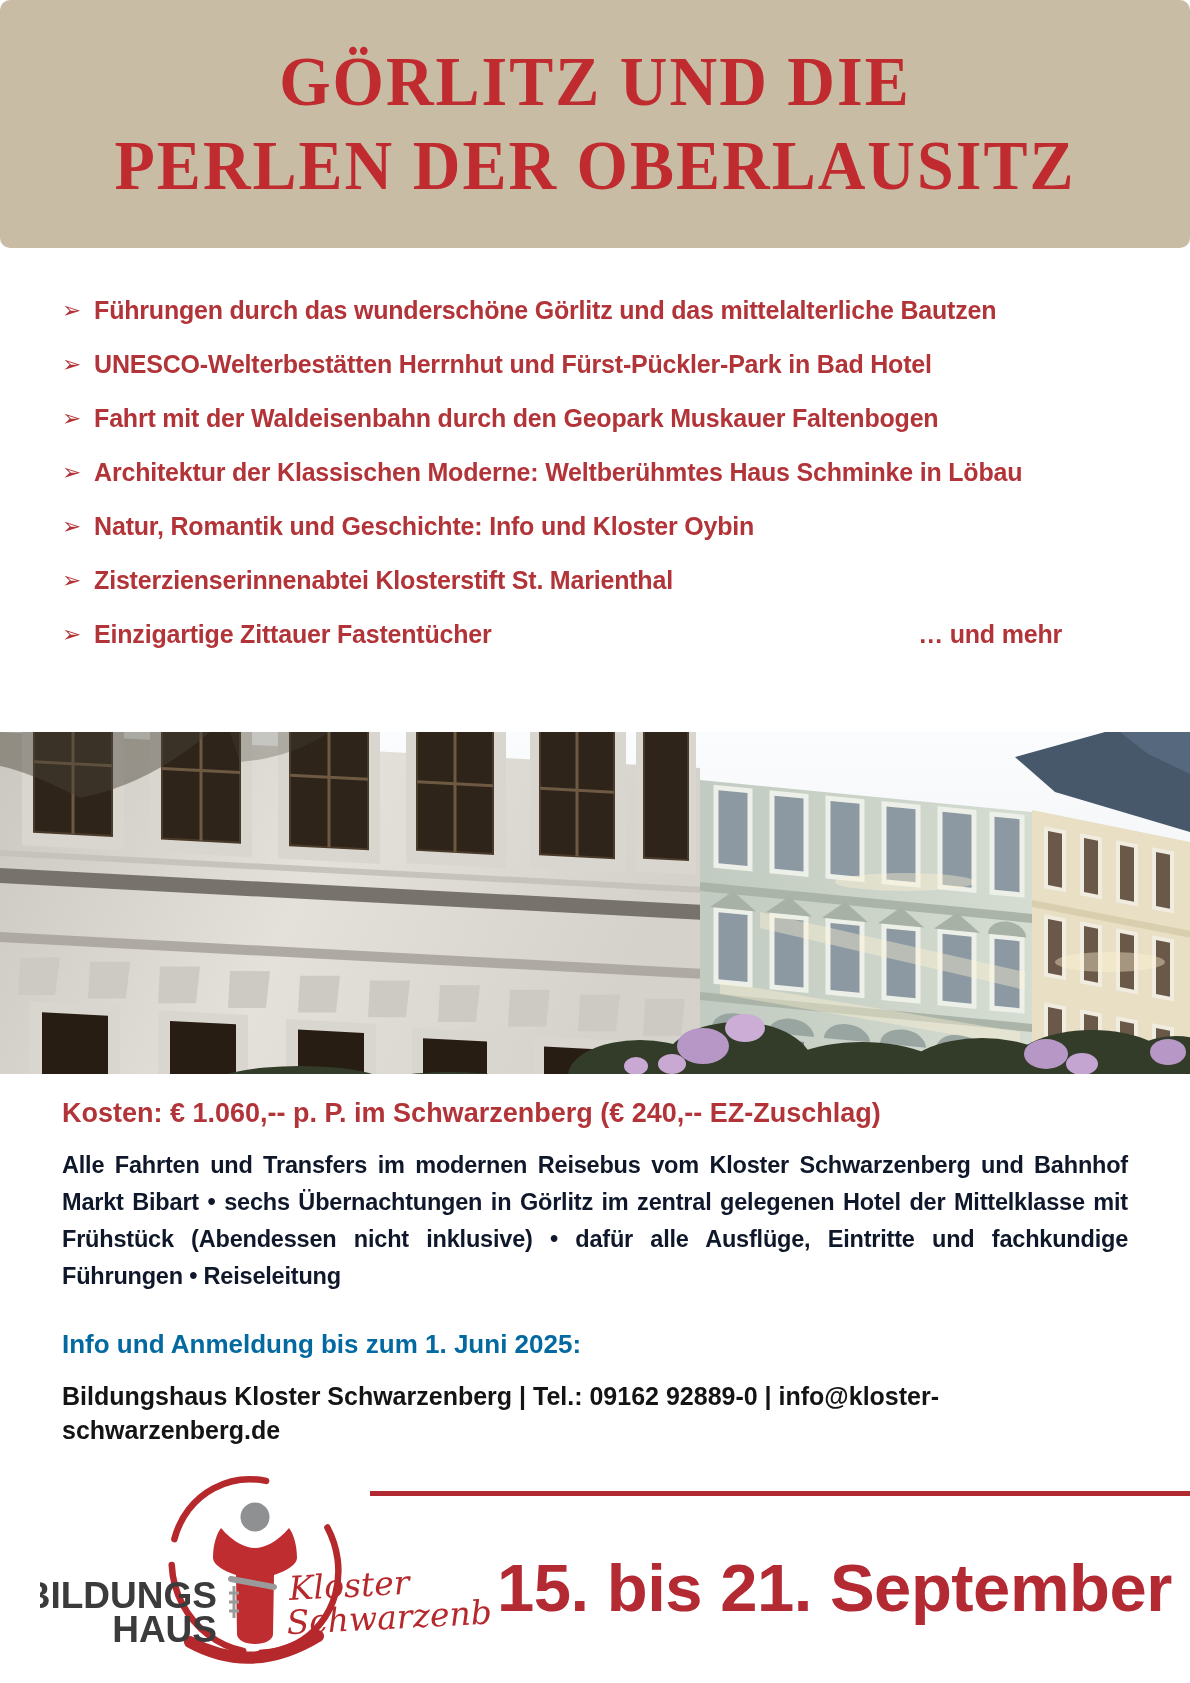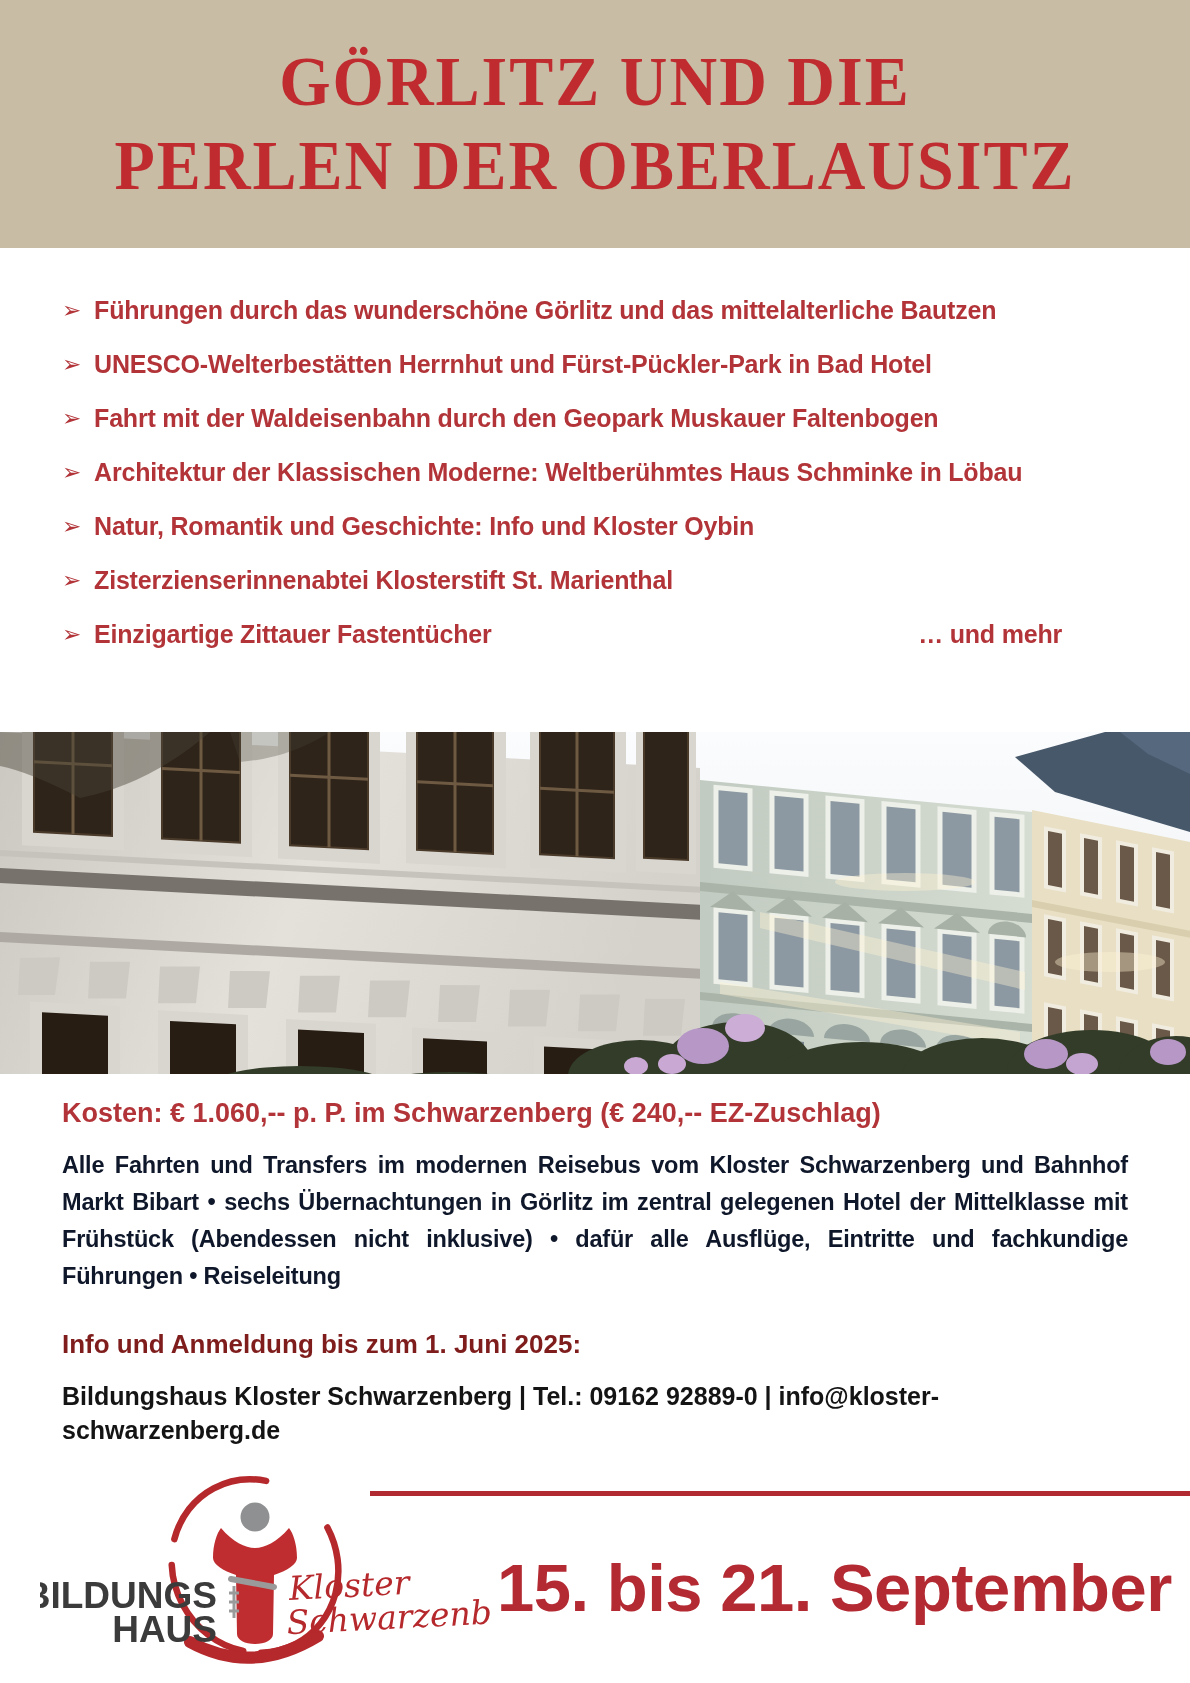--- a/index.html
+++ b/index.html
@@ -3,21 +3,21 @@
 <meta charset="utf-8">
 <style>
   html,body{margin:0;padding:0;background:#ffffff;}
   .page{
     position:relative;width:1190px;height:1683px;background:#ffffff;
     overflow:hidden;font-family:"Liberation Sans",sans-serif;
   }
   
   .banner{
     position:absolute;top:0;left:0;width:1190px;height:248px;
-    background:#c8bca4;text-align:center;
+    background:#c8bca4;text-align:center;border-radius:10px;
   }
   .banner .title{
     font-family:"Liberation Serif",serif;font-weight:bold;
     color:#c02b30;font-size:66px;line-height:84px;letter-spacing:2px;
     padding-top:40px;
   }
   .banner .title div{transform:scaleY(1.06);}
   
   .bullets{
     position:absolute;top:294px;left:62px;right:62px;
@@ -39,21 +39,21 @@
   
   .details{
     position:absolute;top:1096px;left:62px;right:62px;color:#141414;
   }
   .cost{color:#b23438;font-weight:bold;font-size:27px;line-height:34px;margin:0 0 17px 0;}
   .desc{
     font-weight:bold;font-size:23.5px;line-height:37px;margin:0 0 19px 0;
     text-align:justify;letter-spacing:-0.2px;color:#0f172a;
   }
   .escort{color:#b23438;font-weight:bold;font-size:26px;margin:0 0 0 0;line-height:34px;}
-  .register{color:#7f1d1d;font-weight:bold;font-size:26px;margin:32px 0 18px 0;line-height:34px;}
+  .register{color:#0369a1;font-weight:bold;font-size:26px;margin:32px 0 18px 0;line-height:34px;}
   .contact{font-weight:bold;font-size:25px;margin:14px 0 0 0;line-height:34px;color:#141414;}
   
   .divider{
     position:absolute;top:1491px;left:370px;width:820px;height:5px;background:#b22a31;
   }
   .logo-svg{position:absolute;top:1460px;left:40px;width:450px;height:220px;}
   .date{
     position:absolute;top:1549px;left:497px;width:600px;text-align:center;
     color:#b42a33;font-weight:bold;font-size:67px;white-space:nowrap;letter-spacing:-0.5px;
   }

